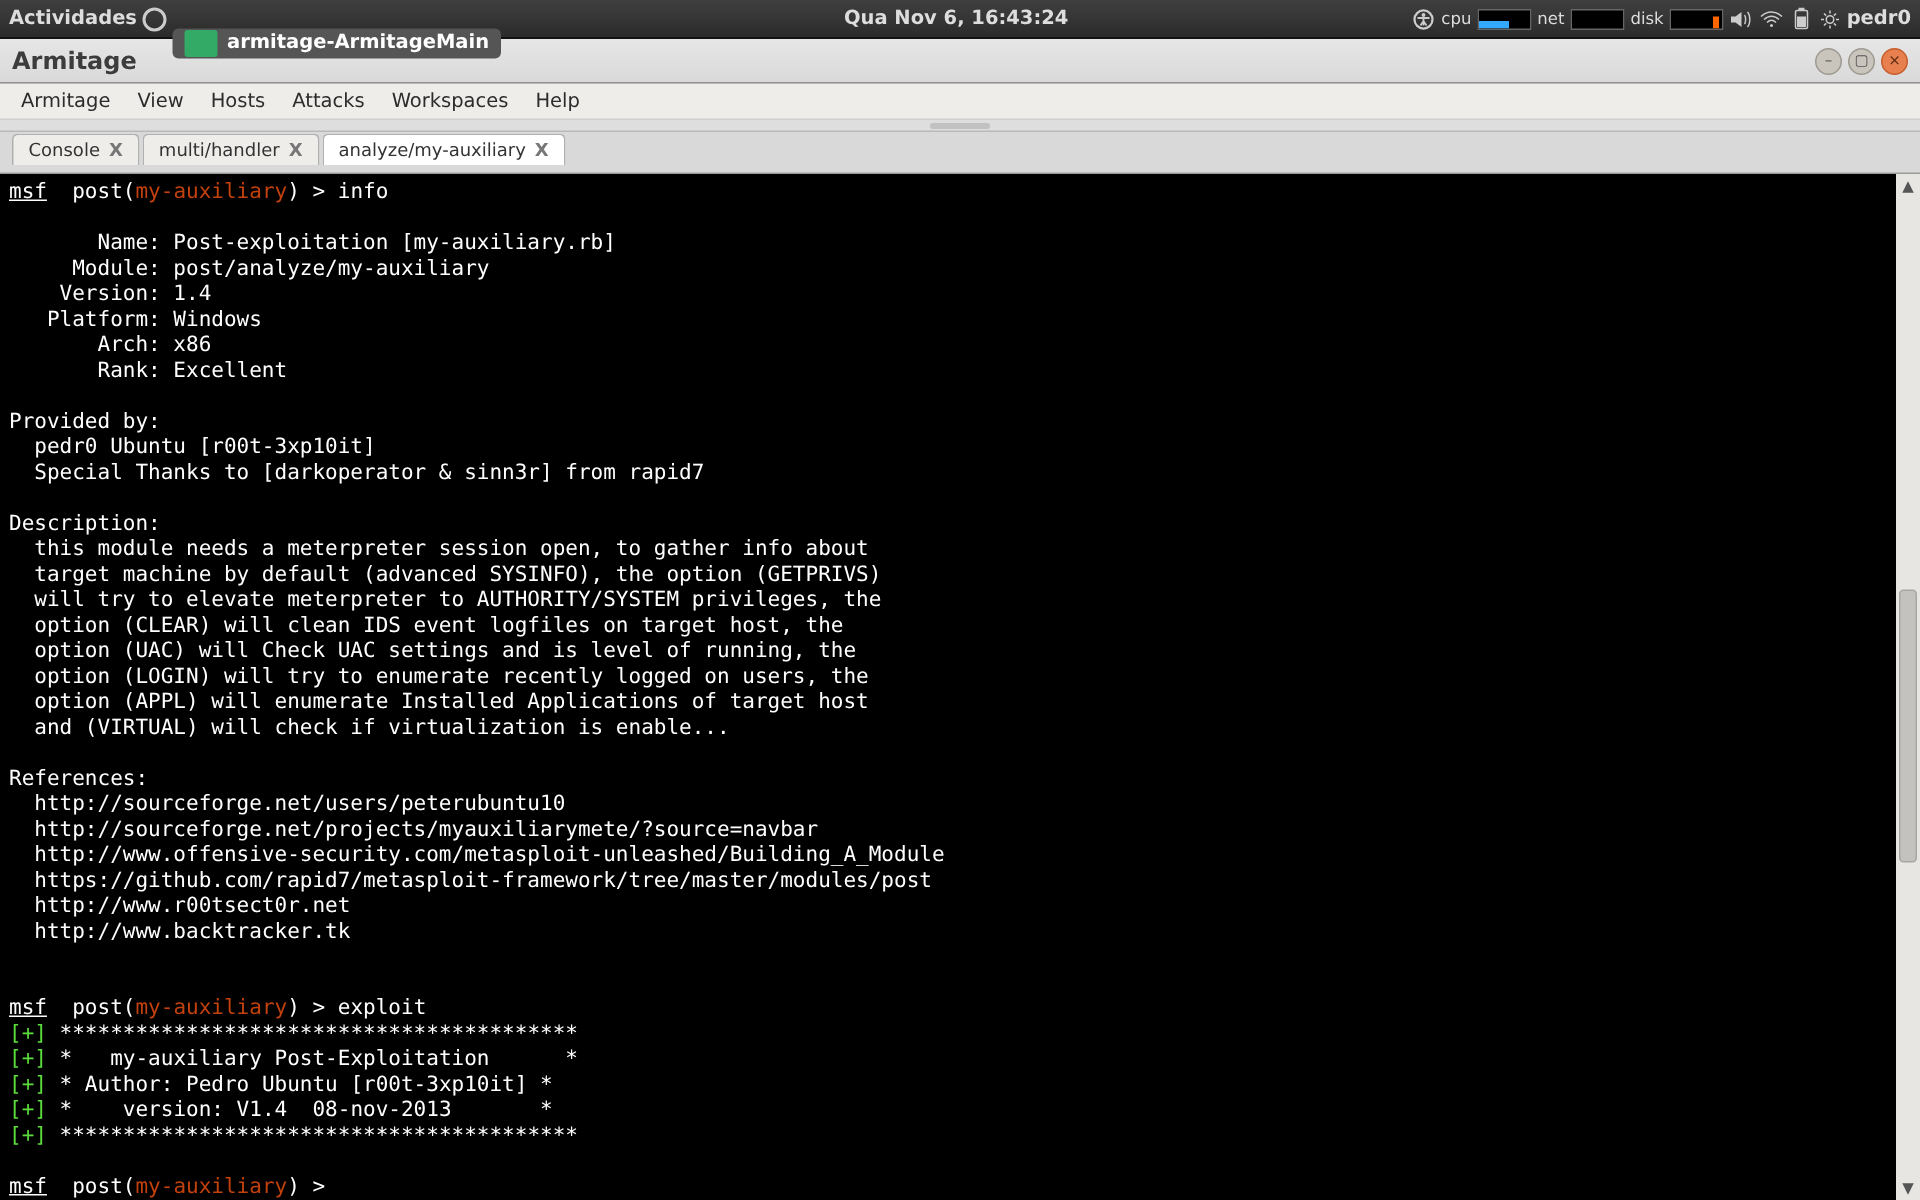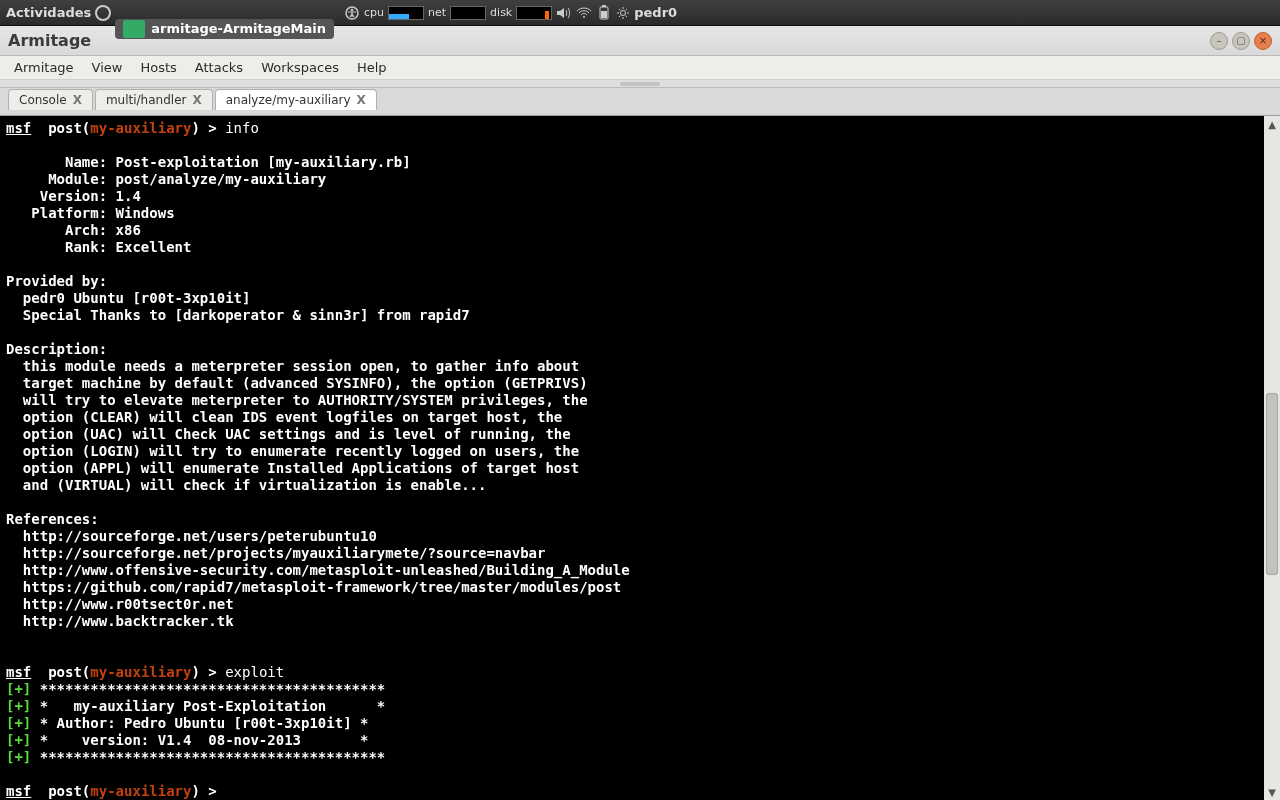--- a/index.html
+++ b/index.html
@@ -36,36 +36,37 @@
   .tab .x{color:#777;font-weight:bold;}
   
   .term-wrap{ position:relative; height:calc(800px - 26px - 30px - 24px - 8px - 28px); background:#000; }
   .term { font-family:"DejaVu Sans Mono","Liberation Mono",monospace; font-size:14px; line-height:17px; color:#fff; padding:4px 6px 4px 6px; white-space:pre; height:100%; overflow:hidden;}
   .scroll{position:absolute;right:0;top:0;bottom:0;width:16px;background:#e8e6e3;}
   .scroll .arrow{height:16px;background:#e8e6e3;display:flex;align-items:center;justify-content:center;color:#555;font-size:10px;}
   .scroll .track{position:absolute;top:16px;bottom:16px;left:0;right:0;}
   .scroll .thumb{position:absolute;left:2px;right:2px;top:40%;height:28%;background:#c4c2be;border:1px solid #a8a6a2;border-radius:3px;}
   
   .u{ text-decoration:underline; }
-  .b{ font-weight:bold; }
+  .b{ font-weight:normal; }
   .red{ color:#c2410c; }
   .grn{ color:#5bdb3c; }
 </style>
 </head>
 <body>
 
 <div class="top-panel">
   <div class="left">
     <span>Actividades</span>
     <span class="ubuntu-logo"></span>
     <span class="task">
       <span class="thumb"></span>
       <span>armitage-ArmitageMain</span>
     </span>
   </div>
+  <div class="center">Qua Nov  6, 16:43:24</div>
   <div class="right">
     <span class="tray-icon">
       <svg width="14" height="14" viewBox="0 0 14 14">
           <circle cx="7" cy="7" r="6" fill="none" stroke="#ccc" stroke-width="1.5"></circle>
           <circle cx="7" cy="4" r="1.3" fill="#ccc"></circle>
           <path d="M3 6h8M7 6v5M5 11l2-3 2 3" stroke="#ccc" stroke-width="1.2" fill="none"></path>
         </svg>
     </span>
     <span class="mon cpu">
         <span>cpu</span>

